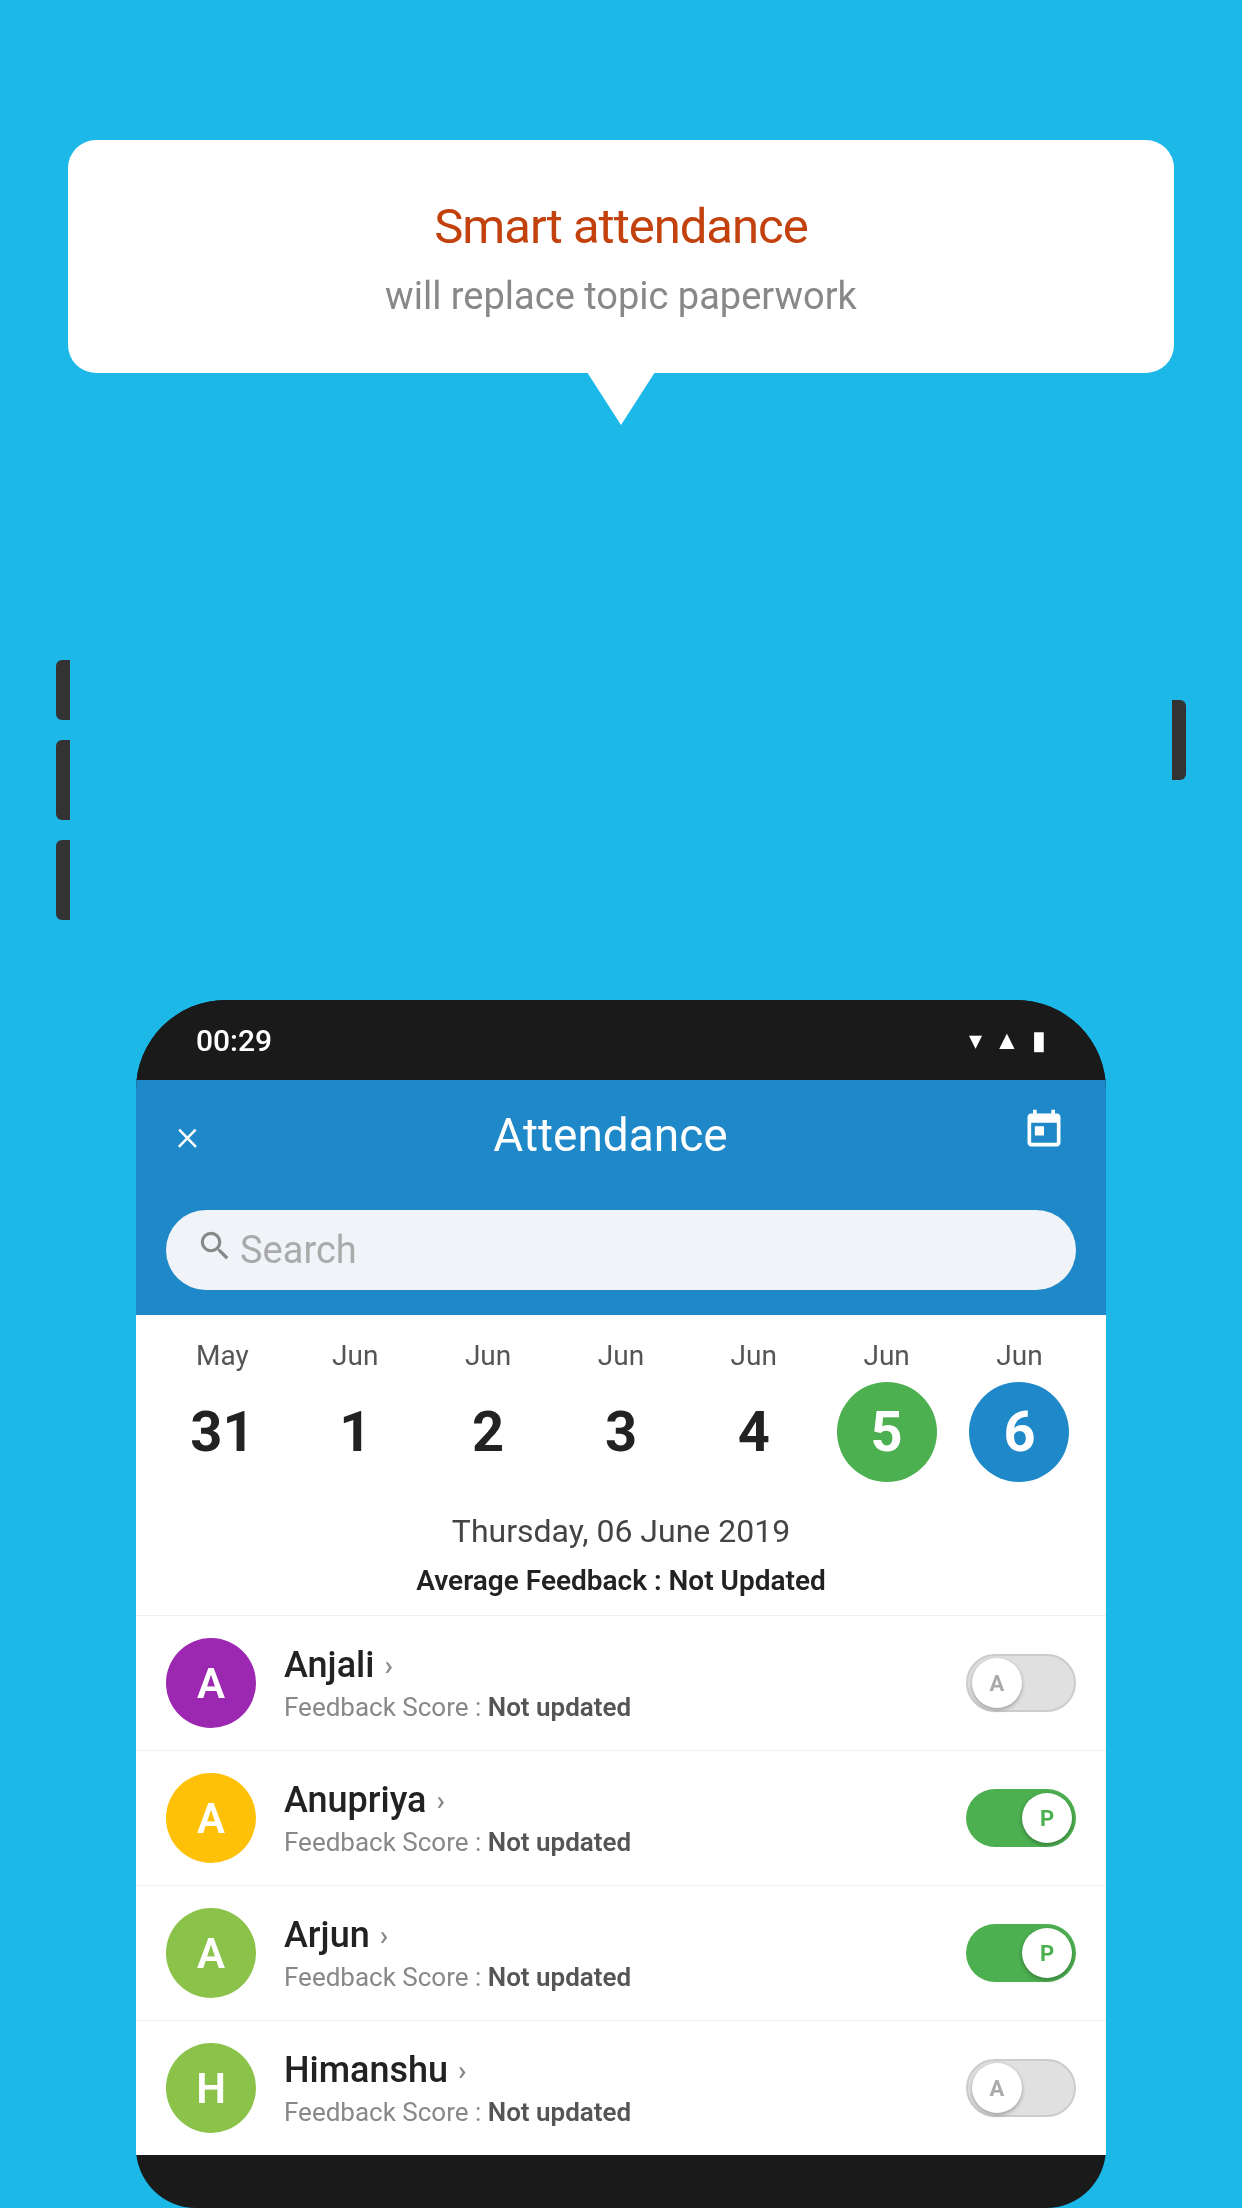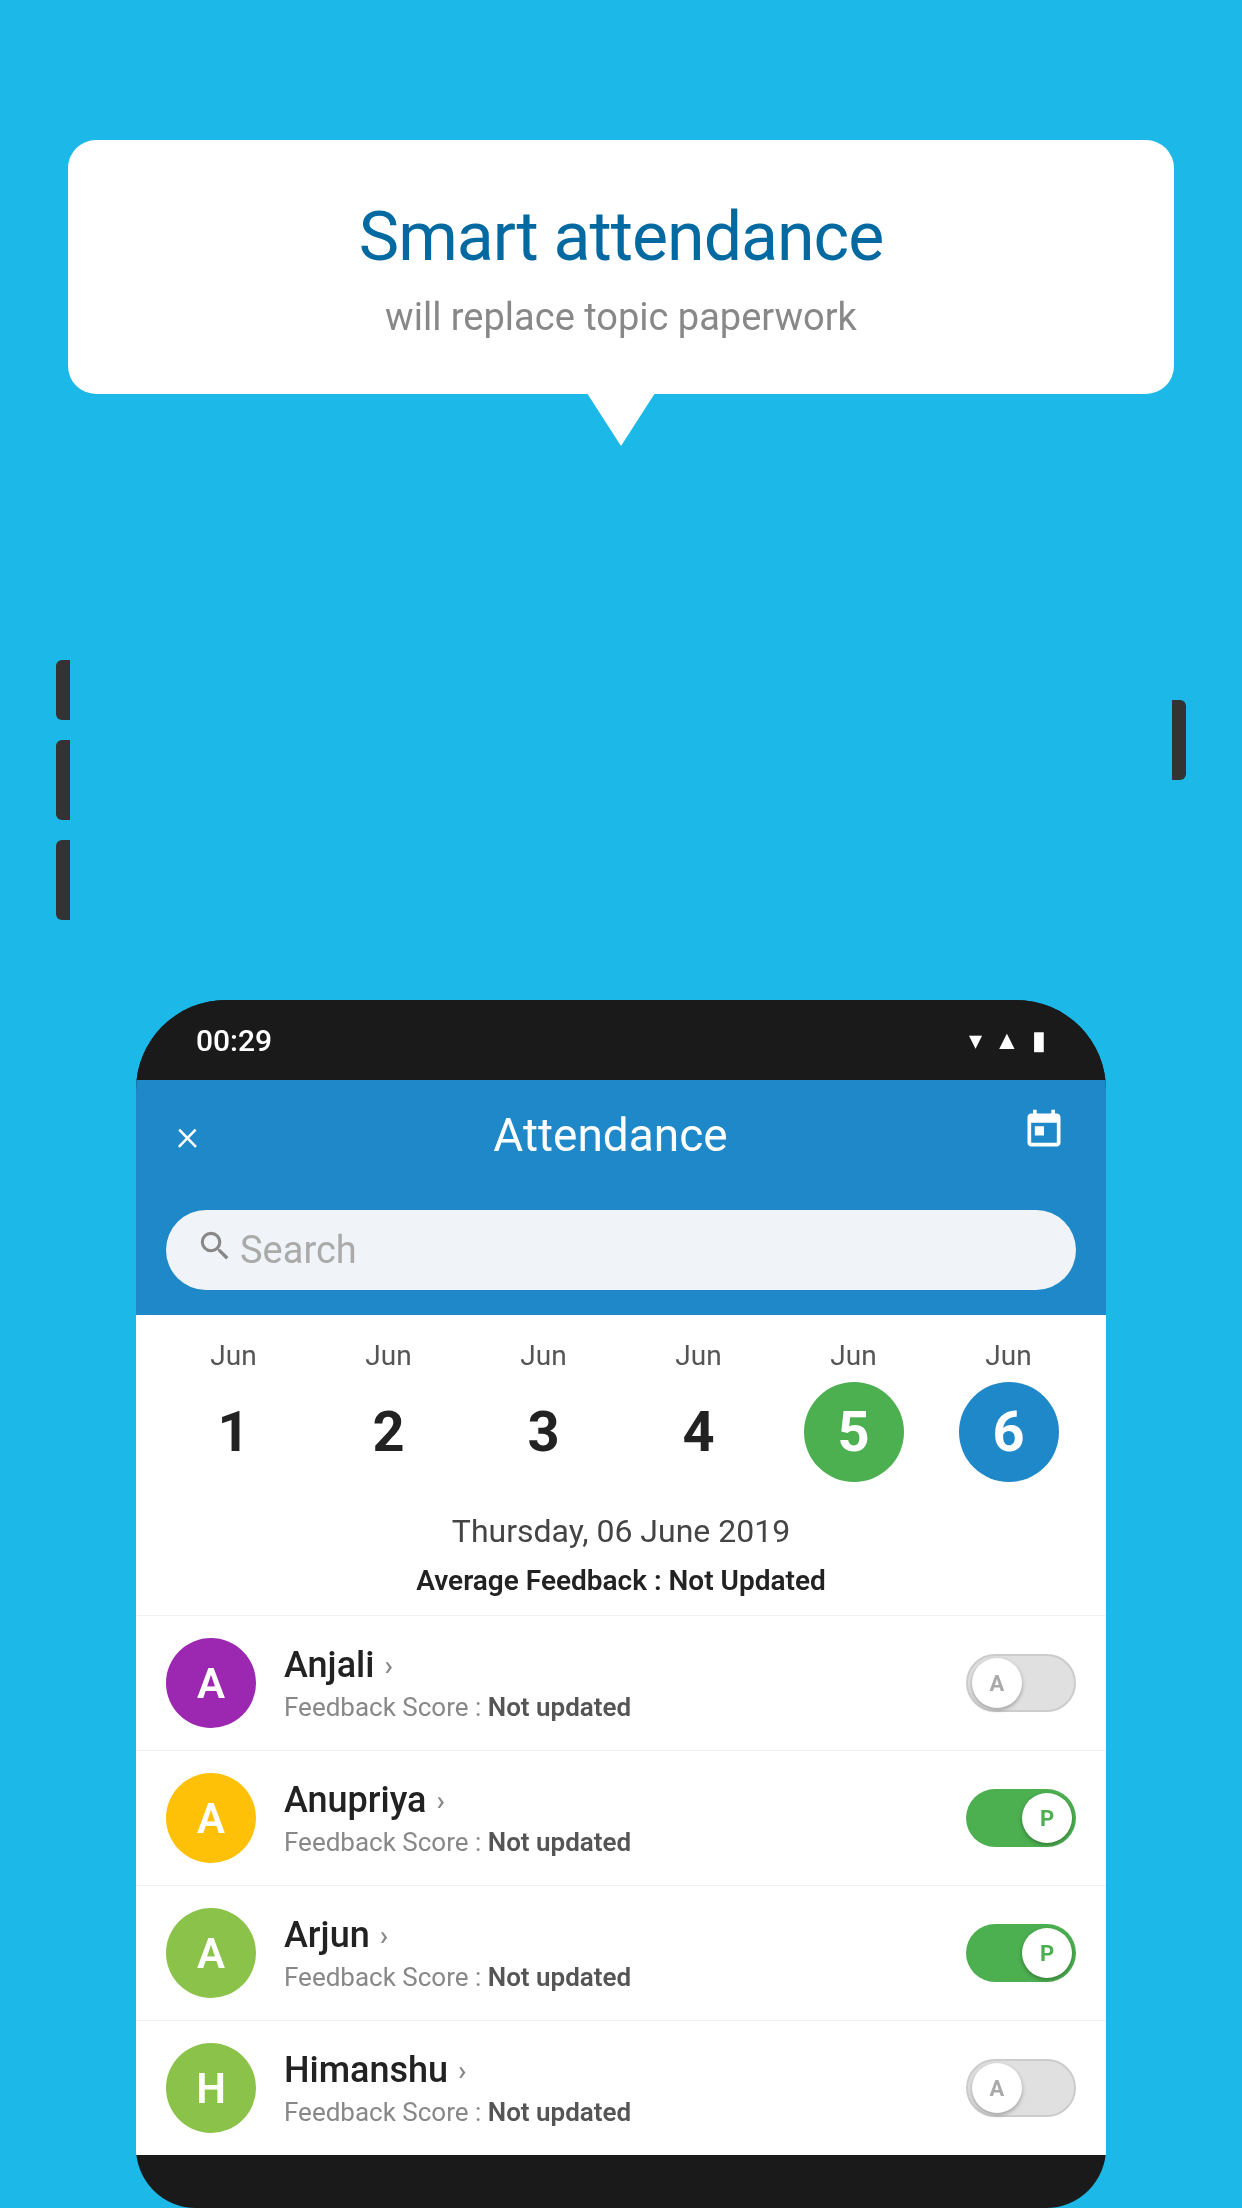--- a/index.html
+++ b/index.html
@@ -36,22 +36,22 @@
       left: 50%;
       transform: translateX(-50%);
       width: 0;
       height: 0;
       border-left: 36px solid transparent;
       border-right: 36px solid transparent;
       border-top: 56px solid white;
     }
 
     .bubble-title {
-      color: #0369a1;
-      font-size: 68px;
+      color: #c2410c;
+      font-size: 49px;
       font-weight: 400;
       letter-spacing: -1px;
       line-height: 1.1;
     }
 
     .bubble-subtitle {
       color: #888;
       font-size: 38px;
       font-weight: 400;
       margin-top: 20px;
@@ -453,20 +453,24 @@
             <svg width="38" height="38" viewBox="0 0 24 24" fill="#888">
               <path d="M15.5 14h-.79l-.28-.27A6.471 6.471 0 0 0 16 9.5 6.5 6.5 0 1 0 9.5 16c1.61 0 3.09-.59 4.23-1.57l.27.28v.79l5 4.99L20.49 19l-4.99-5zm-6 0C7.01 14 5 11.99 5 9.5S7.01 5 9.5 5 14 7.01 14 9.5 11.99 14 9.5 14z"></path>
             </svg>
           </span>
           <span class="search-text">Search</span>
         </div>
       </div>
 
       <div class="calendar-strip">
         <div class="cal-day">
+          <span class="cal-month">May</span>
+          <span class="cal-num">31</span>
+        </div>
+        <div class="cal-day">
           <span class="cal-month">Jun</span>
           <span class="cal-num">1</span>
         </div>
         <div class="cal-day">
           <span class="cal-month">Jun</span>
           <span class="cal-num">2</span>
         </div>
         <div class="cal-day">
           <span class="cal-month">Jun</span>
           <span class="cal-num">3</span>

